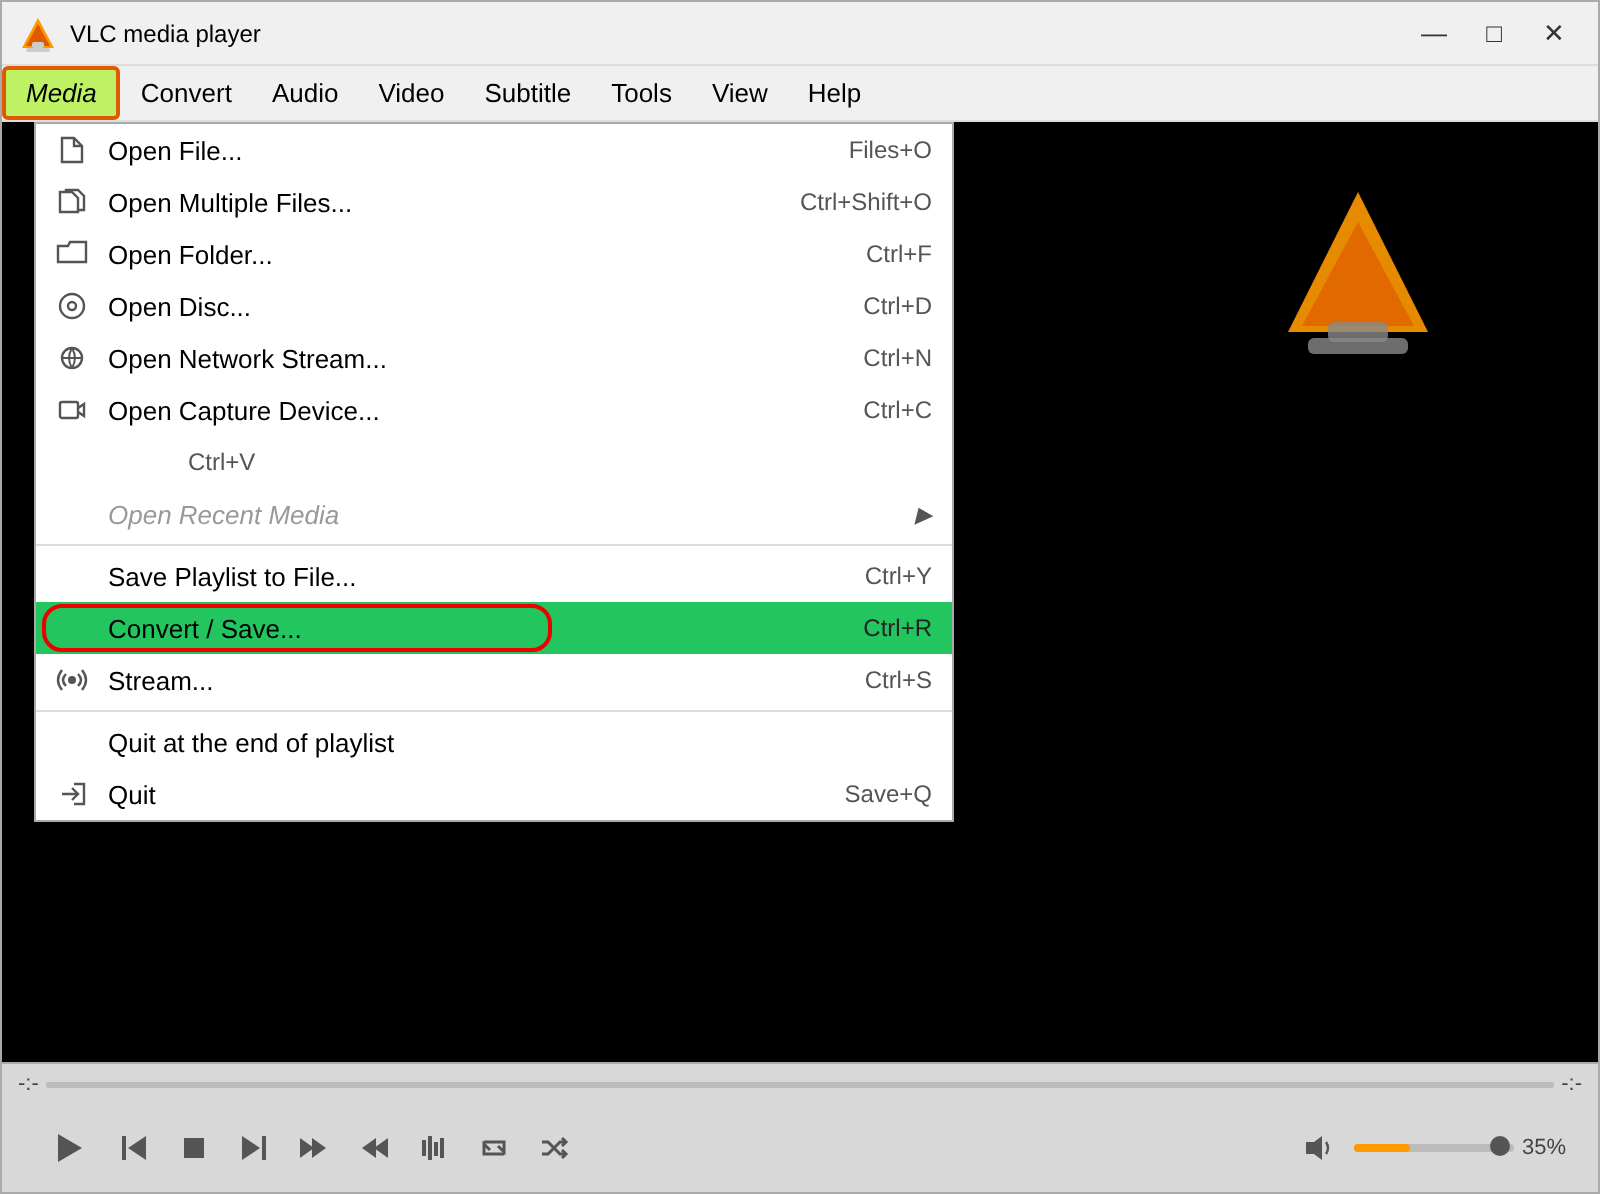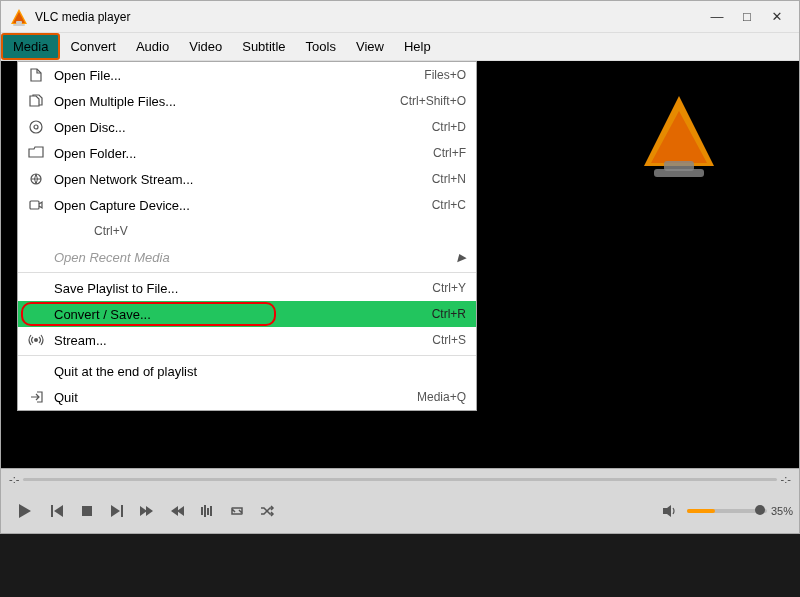--- a/index.html
+++ b/index.html
@@ -9,21 +9,21 @@
       background: #1a1a1a;
       font-family: 'Segoe UI', Arial, sans-serif;
       font-size: 13px;
       overflow: hidden;
       position: relative;
     }
 
     
     .window {
       width: 800px;
-      height: 534px;
+      height: 597px;
       background: #f0f0f0;
       border: 1px solid #aaa;
       display: flex;
       flex-direction: column;
     }
 
     .title-bar {
       background: #f0f0f0;
       height: 32px;
       display: flex;
@@ -77,23 +77,24 @@
     .menu-item {
       padding: 0 10px;
       display: flex;
       align-items: center;
       cursor: pointer;
       font-size: 13px;
       white-space: nowrap;
       color: #000;
     }
     .menu-item.active {
-      background: #0f766e;
+      background: #bef264;
       border: 2px solid #e05a00;
       border-radius: 3px;
+      font-style: italic;
     }
 
     
     .main-content {
       flex: 1;
       position: relative;
       overflow: hidden;
     }
 
     
@@ -192,21 +193,21 @@
     }
 
     .time-label {
       font-size: 11px;
       color: #444;
     }
 
     .controls-row {
       display: flex;
       align-items: center;
-      padding: 4px 6px;
+      padding: 4px 16px;
       gap: 2px;
       height: 44px;
     }
 
     .ctrl-btn {
       width: 28px;
       height: 28px;
       border: none;
       background: transparent;
       cursor: pointer;
@@ -354,36 +355,36 @@
               <path d="M5,3 L5,2 L11,2 L14,5 L14,12 L11,12" fill="none" stroke="#555" stroke-width="1.2"></path>
             </svg>
         </span>
         <span class="dropdown-item-label">Open Multiple Files...</span>
         <span class="dropdown-item-shortcut">Ctrl+Shift+O</span>
       </div>
 
       <div class="dropdown-item">
         <span class="dropdown-item-icon">
           <svg class="icon-svg" viewBox="0 0 16 16">
+              <path d="M1,4 L6,4 L7,2 L15,2 L15,12 L1,12 Z" fill="none" stroke="#555" stroke-width="1.2"></path>
+            </svg>
+        </span>
+        <span class="dropdown-item-label">Open Folder...</span>
+        <span class="dropdown-item-shortcut">Ctrl+F</span>
+      </div>
+
+      <div class="dropdown-item">
+        <span class="dropdown-item-icon">
+          <svg class="icon-svg" viewBox="0 0 16 16">
               <circle cx="8" cy="8" r="6" fill="none" stroke="#555" stroke-width="1.2"></circle>
               <circle cx="8" cy="8" r="2" fill="none" stroke="#555" stroke-width="1.2"></circle>
             </svg>
         </span>
         <span class="dropdown-item-label">Open Disc...</span>
         <span class="dropdown-item-shortcut">Ctrl+D</span>
-      </div>
-
-      <div class="dropdown-item">
-        <span class="dropdown-item-icon">
-          <svg class="icon-svg" viewBox="0 0 16 16">
-              <path d="M1,4 L6,4 L7,2 L15,2 L15,12 L1,12 Z" fill="none" stroke="#555" stroke-width="1.2"></path>
-            </svg>
-        </span>
-        <span class="dropdown-item-label">Open Folder...</span>
-        <span class="dropdown-item-shortcut">Ctrl+F</span>
       </div>
 
       <div class="dropdown-item">
         <span class="dropdown-item-icon">
           <svg class="icon-svg" viewBox="0 0 16 16">
               <circle cx="8" cy="8" r="5" fill="none" stroke="#555" stroke-width="1.2"></circle>
               <path d="M8,3 Q11,8 8,13" fill="none" stroke="#555" stroke-width="1"></path>
               <path d="M8,3 Q5,8 8,13" fill="none" stroke="#555" stroke-width="1"></path>
               <line x1="3" y1="8" x2="13" y2="8" stroke="#555" stroke-width="1"></line>
             </svg>
@@ -452,21 +453,21 @@
       </div>
 
       <div class="dropdown-item">
         <span class="dropdown-item-icon">
           <svg class="icon-svg" viewBox="0 0 16 16">
               <path d="M9,3 L14,3 L14,13 L9,13" fill="none" stroke="#555" stroke-width="1.2"></path>
               <path d="M3,8 L11,8 M8,5 L11,8 L8,11" fill="none" stroke="#555" stroke-width="1.2"></path>
             </svg>
         </span>
         <span class="dropdown-item-label">Quit</span>
-        <span class="dropdown-item-shortcut">Media+Q</span>
+        <span class="dropdown-item-shortcut">Save+Q</span>
       </div>
 
     </div>
 
   </div>
 
   <div class="bottom-controls">
 
     <div class="progress-bar-area">
       <span class="time-label">-:-</span>

